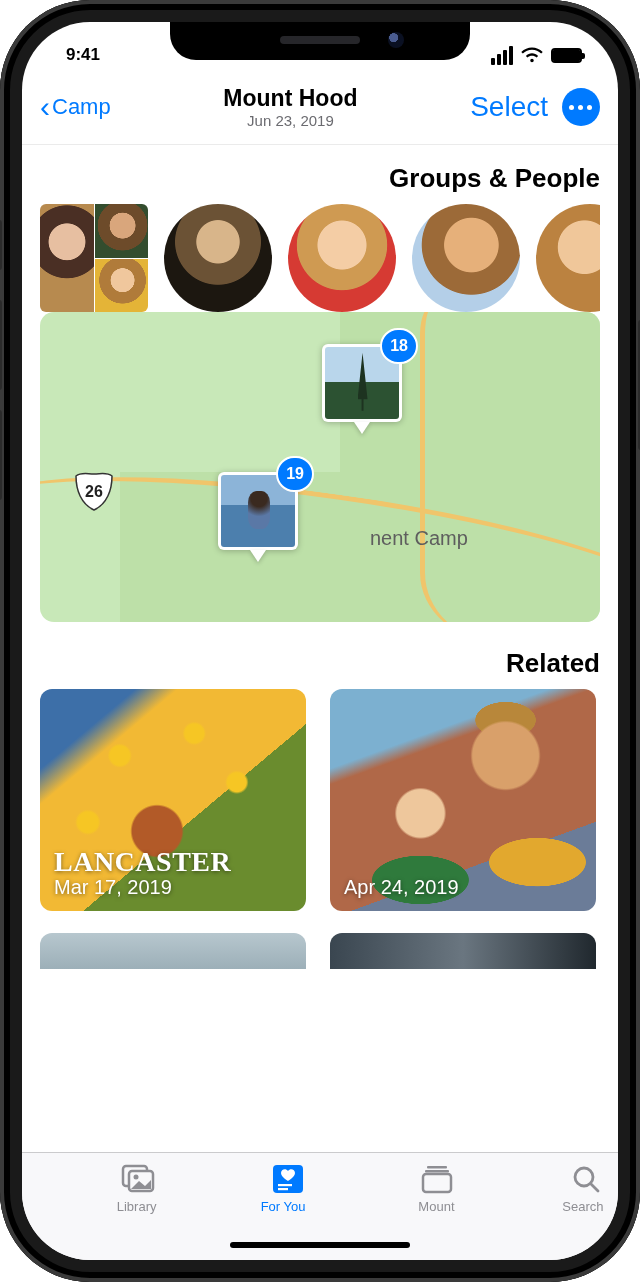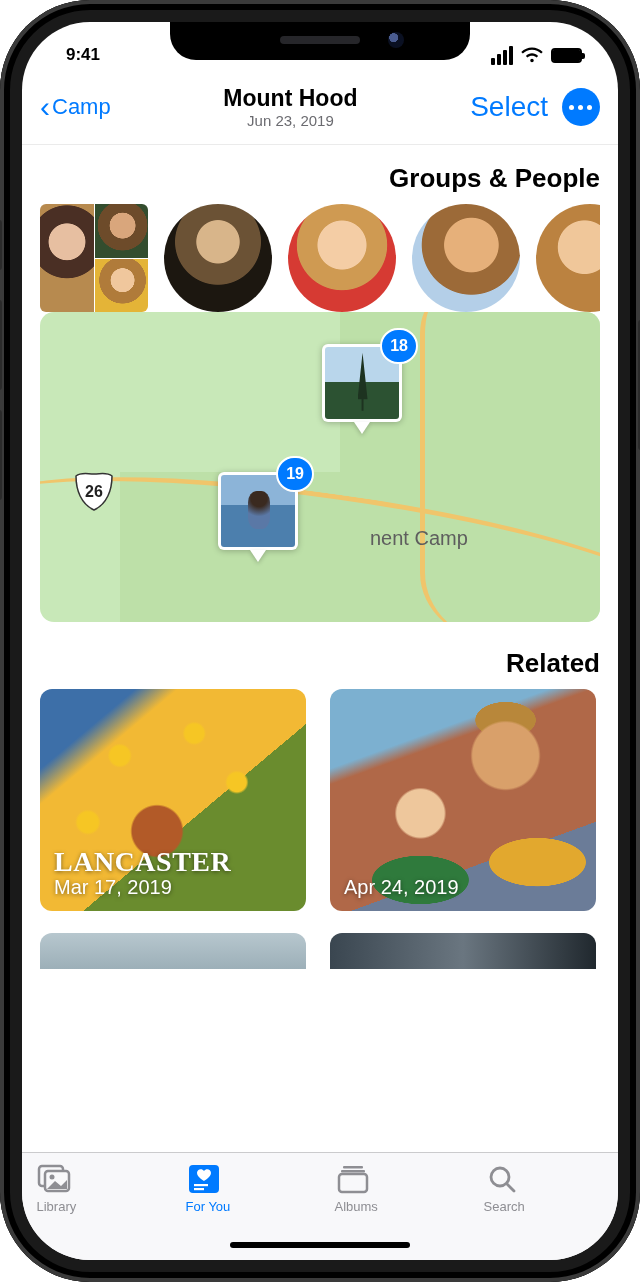--- a/index.html
+++ b/index.html
@@ -139,21 +139,21 @@
   .peek.p1 { background: linear-gradient(#b7c7ce,#9cafb8); }
   .peek.p2 { background: linear-gradient(90deg,#3a4650,#6a7680,#20282e); }
 
   
   .tab-bar {
     height: 108px; border-top: 1px solid rgba(0,0,0,0.18);
     background: rgba(248,248,250,0.94);
     display:flex; justify-content:space-around; align-items:flex-start;
     padding-top:10px; position:relative;
   }
-  .tab { display:flex; flex-direction:column; align-items:flex-start; gap:4px; width:120px;}
+  .tab { display:flex; flex-direction:column; align-items:flex-end; gap:4px; width:120px;}
   .tab-icn { width:36px; height:32px; display:flex; align-items:center; justify-content:center;}
   .tab-lbl { font-size:13px; color:#8e8e93; }
   .tab.active .tab-lbl { color:#007aff; }
   .home-ind { position:absolute; bottom:12px; left:50%; transform:translateX(-50%); width:180px; height:6px; background:#000; border-radius:4px; }
 
 </style>
 </head>
 <body>
 
 <div class="device">
@@ -295,21 +295,21 @@
         <span class="tab-lbl">For You</span>
       </div>
       <div class="tab">
         <span class="tab-icn">
           <svg width="34" height="30" viewBox="0 0 34 30">
               <rect x="7" y="2" width="20" height="2.5" rx="1" fill="#8e8e93"></rect>
               <rect x="5" y="6" width="24" height="2.5" rx="1" fill="#8e8e93"></rect>
               <rect x="3" y="10" width="28" height="18" rx="3" fill="none" stroke="#8e8e93" stroke-width="2.5"></rect>
             </svg>
         </span>
-        <span class="tab-lbl">Albums</span>
+        <span class="tab-lbl">Mount</span>
       </div>
       <div class="tab">
         <span class="tab-icn">
           <svg width="30" height="30" viewBox="0 0 30 30">
               <circle cx="13" cy="13" r="9" fill="none" stroke="#8e8e93" stroke-width="2.8"></circle>
               <line x1="20" y1="20" x2="27" y2="27" stroke="#8e8e93" stroke-width="2.8" stroke-linecap="round"></line>
             </svg>
         </span>
         <span class="tab-lbl">Search</span>
       </div>

